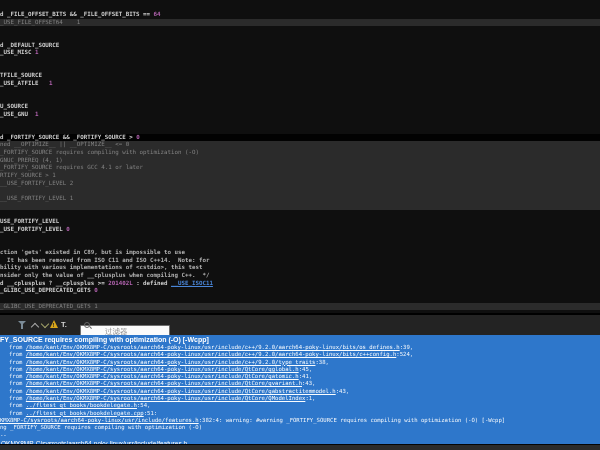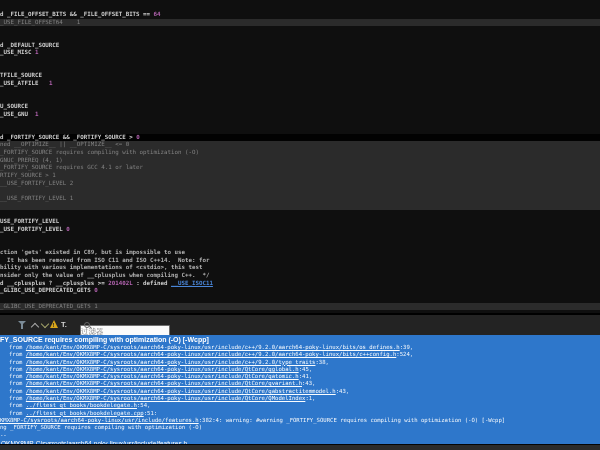--- a/index.html
+++ b/index.html
@@ -31,21 +31,21 @@
   .chev-down{left:42px;top:6px;transform:rotate(225deg);border-color:#a3a36a;}
   .warn{position:absolute;left:50px;top:5px;width:0;height:0;
         border-left:4.5px solid transparent;border-right:4.5px solid transparent;
         border-bottom:8px solid #d9a61a;}
   .warn .excl{position:absolute;left:-1.5px;top:2px;color:#262626;font-size:6px;
         font-weight:bold;font-family:"Liberation Sans",sans-serif;}
   .tee{position:absolute;left:61px;top:5px;color:#d6d6d6;font-size:7.5px;font-weight:bold;
        font-family:"Liberation Sans",sans-serif;}
   .filter-box{position:absolute;left:80px;top:4px;width:90px;height:14px;}
   .filter-box input{width:100%;height:100%;box-sizing:border-box;background:#fbfbfb;
-       border:1px solid #6f6f6f;border-radius:1px;font-size:7.5px;padding:0 2px 0 0;
+       border:1px solid #6f6f6f;border-radius:1px;font-size:7.5px;padding:0 2px 0 24px;
        color:#333;font-family:"DejaVu Sans",sans-serif;outline:none;}
   .filter-box input::placeholder{color:#888;}
   .mag{position:absolute;left:4px;top:3px;width:4px;height:4px;border:1.1px solid #666;
        border-radius:50%;}
   .mag::after{content:"";position:absolute;left:3.6px;top:3.8px;width:3px;height:1.1px;
        background:#666;transform:rotate(45deg);}
   
   #output{position:absolute;left:0;top:335px;width:600px;height:109px;background:#2e77cb;
           overflow:hidden;padding-top:1px;box-sizing:border-box;}
   .oline{height:7.3px;line-height:7.3px;font-size:5.6px;white-space:pre;color:#f2f6fb;}

